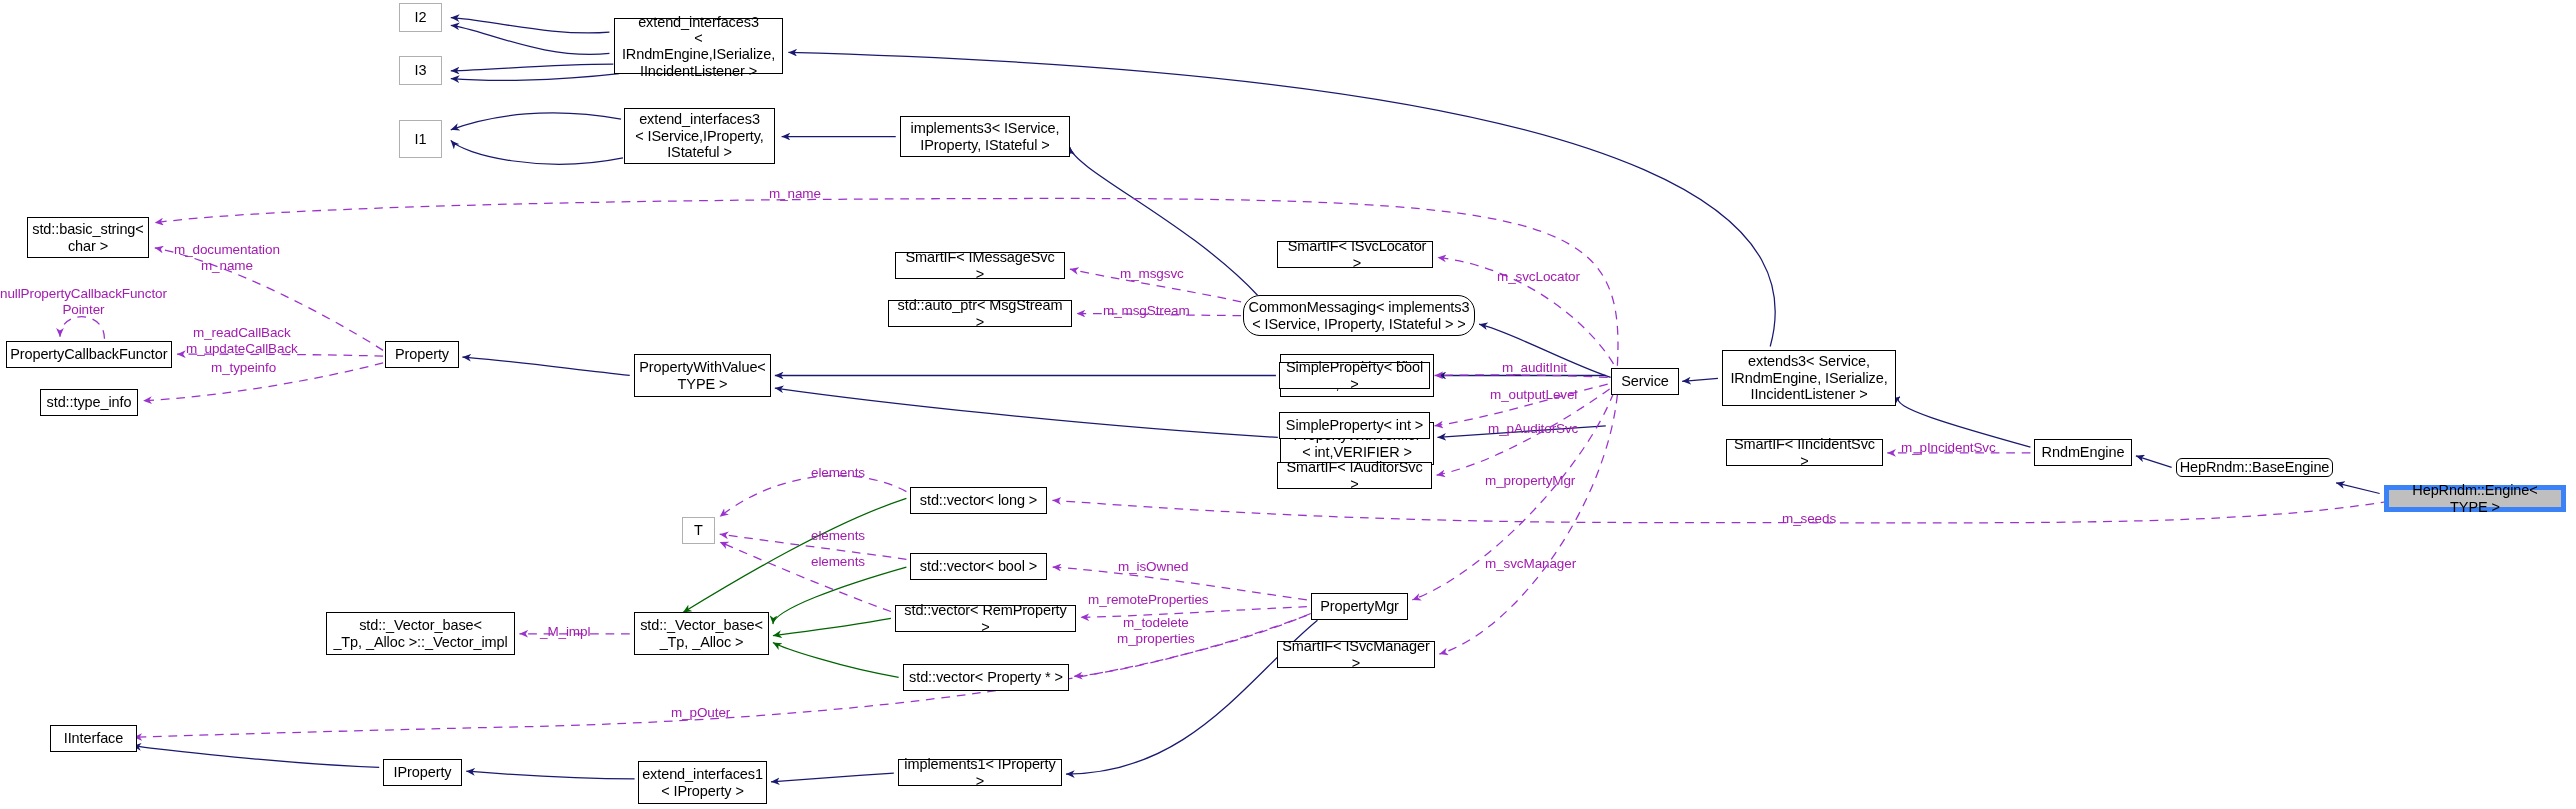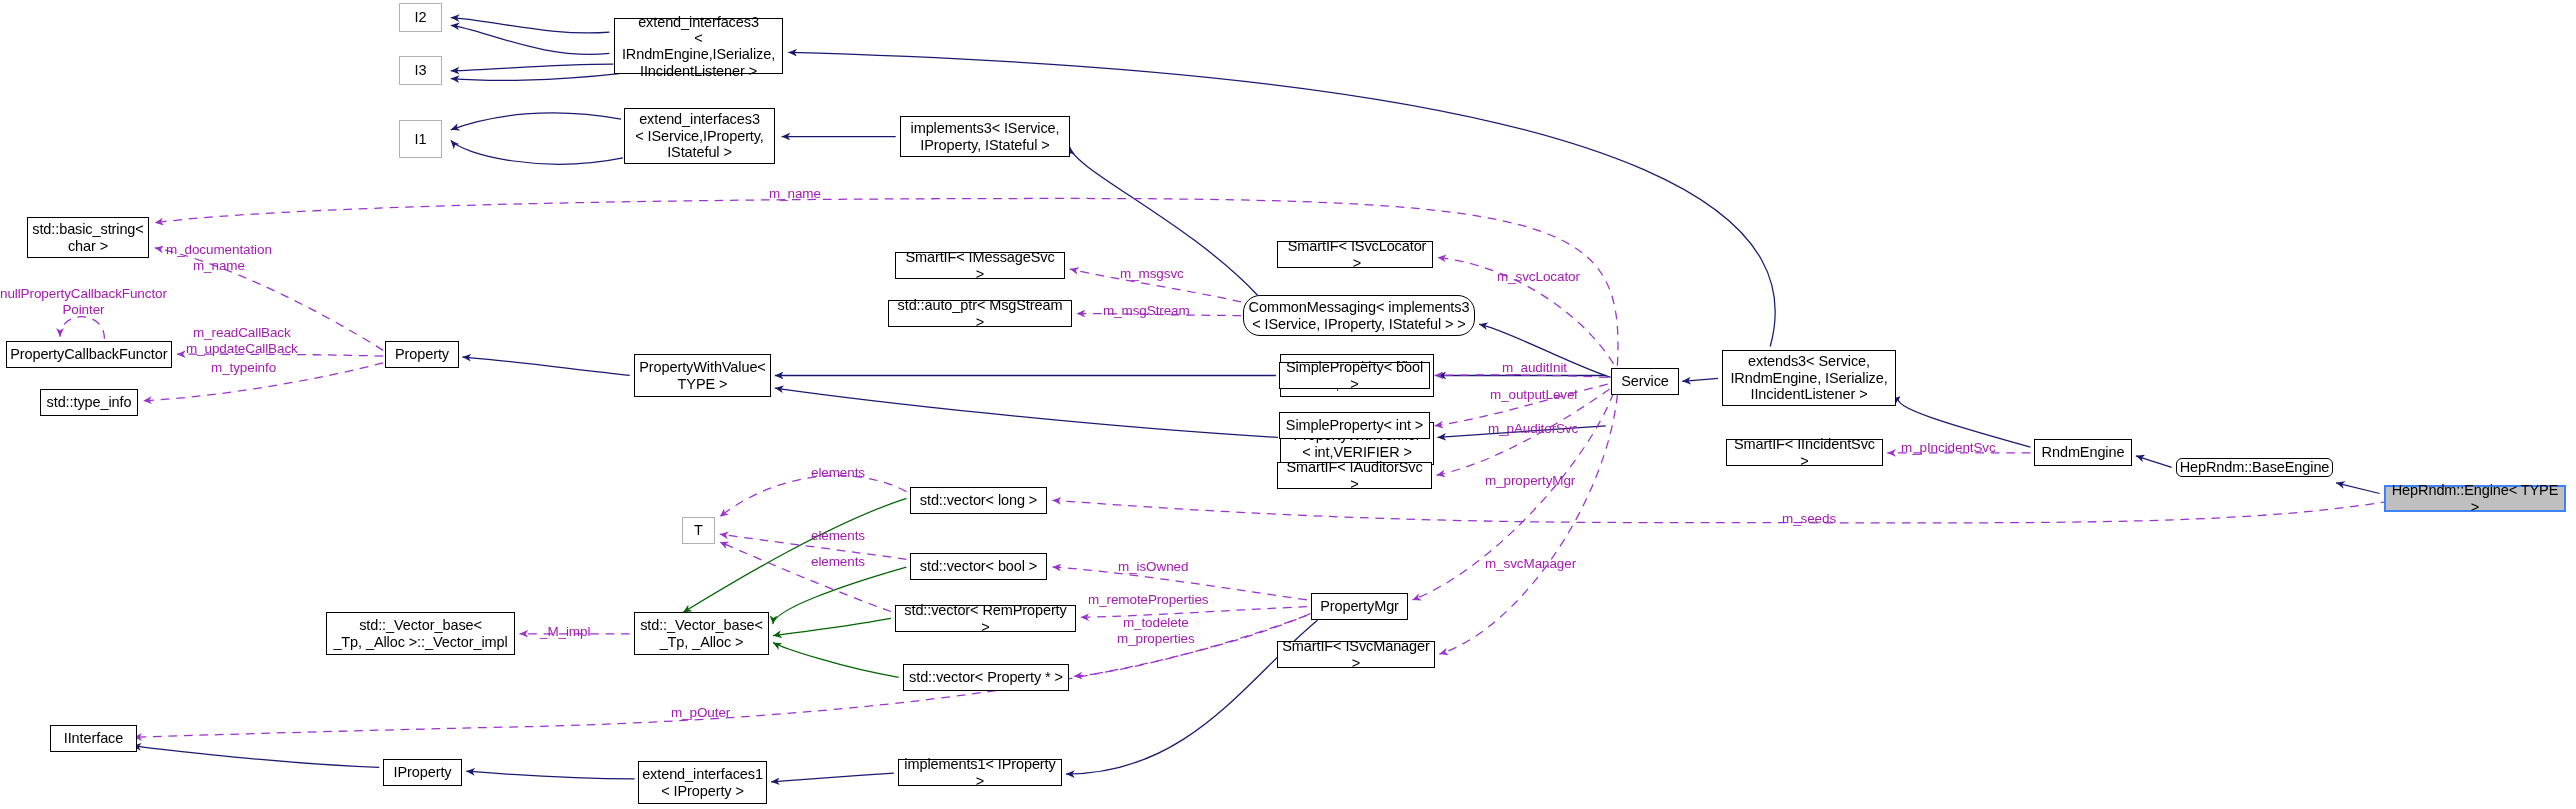--- a/index.html
+++ b/index.html
@@ -36,21 +36,21 @@
     line-height: 16.4px;
     white-space: pre-line;
     padding: 1px 3.9px;
     letter-spacing: -0.1px;
   }
   .node.gray-border {
     border: 1px solid #b0b0b0;
   }
   .node.highlight {
     background: #bfbfbf;
-    border: 2px solid #3b82f6;
+    border: 5px solid #3b82f6;
   }
   .edge-label {
     position: absolute;
     font-size: 13.5px;
     line-height: 15.5px;
     color: #a21caf;
     white-space: pre-line;
     text-align: center;
     background: transparent;
     letter-spacing: -0.1px;
@@ -216,21 +216,21 @@
       <div class="node" style="left: 1311px; top: 593px; width: 97px; height: 27px;">PropertyMgr</div>
       <div class="node" style="left: 1277px; top: 641px; width: 158px; height: 27px;">SmartIF&lt; ISvcManager &gt;</div>
       <div class="node" style="left: 50px; top: 725px; width: 87px; height: 27px;">IInterface</div>
       <div class="node" style="left: 383px; top: 759px; width: 79px; height: 27px;">IProperty</div>
       <div class="node" style="left: 638px; top: 761px; width: 129px; height: 43px;">extend_interfaces1
 &lt; IProperty &gt;</div>
       <div class="node" style="left: 898px; top: 759px; width: 164px; height: 27px;">implements1&lt; IProperty &gt;</div>
     </div>
   <div id="labels">
       <div class="edge-label" style="left: 769px; top: 186px;">m_name</div>
-      <div class="edge-label" style="left: 166px; top: 242px; text-align: center;">m_documentation
+      <div class="edge-label" style="left: 174px; top: 242px; text-align: center;">m_documentation
 m_name</div>
       <div class="edge-label" style="left: 0px; top: 286px;">nullPropertyCallbackFunctor
 Pointer</div>
       <div class="edge-label" style="left: 186px; top: 325px;">m_readCallBack
 m_updateCallBack</div>
       <div class="edge-label" style="left: 211px; top: 360px;">m_typeinfo</div>
       <div class="edge-label" style="left: 1120px; top: 266px;">m_msgsvc</div>
       <div class="edge-label" style="left: 1103px; top: 303px;">m_msgStream</div>
       <div class="edge-label" style="left: 1497px; top: 269px;">m_svcLocator</div>
       <div class="edge-label" style="left: 1502px; top: 360px;">m_auditInit</div>

